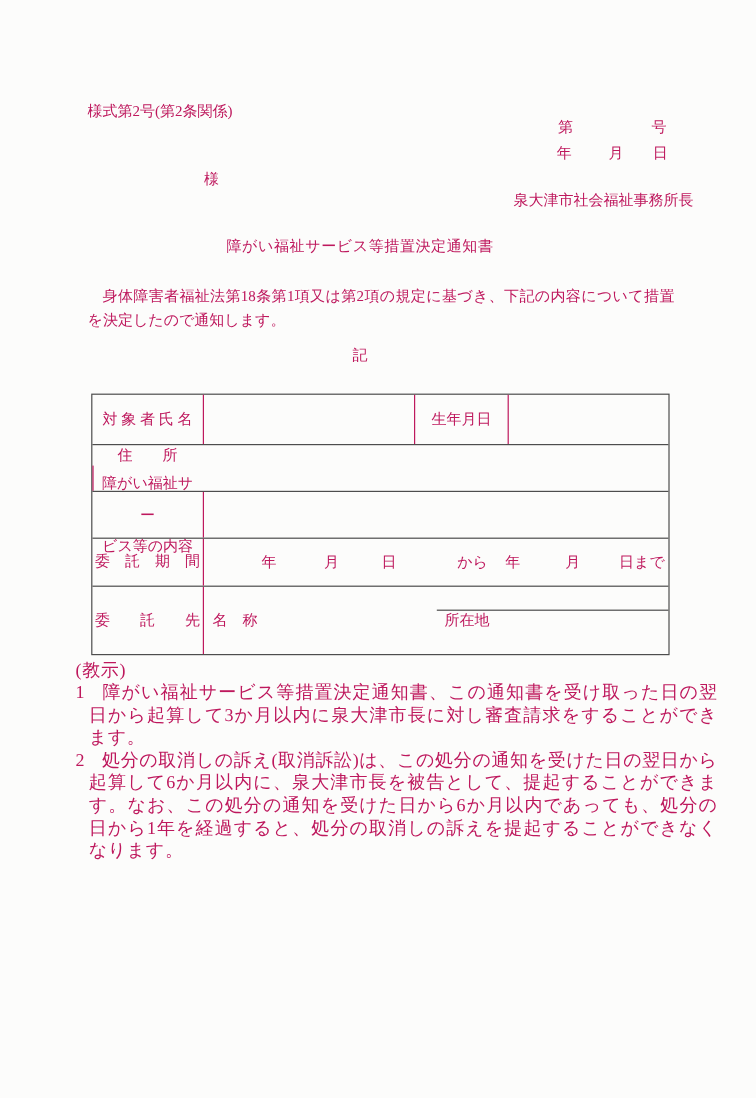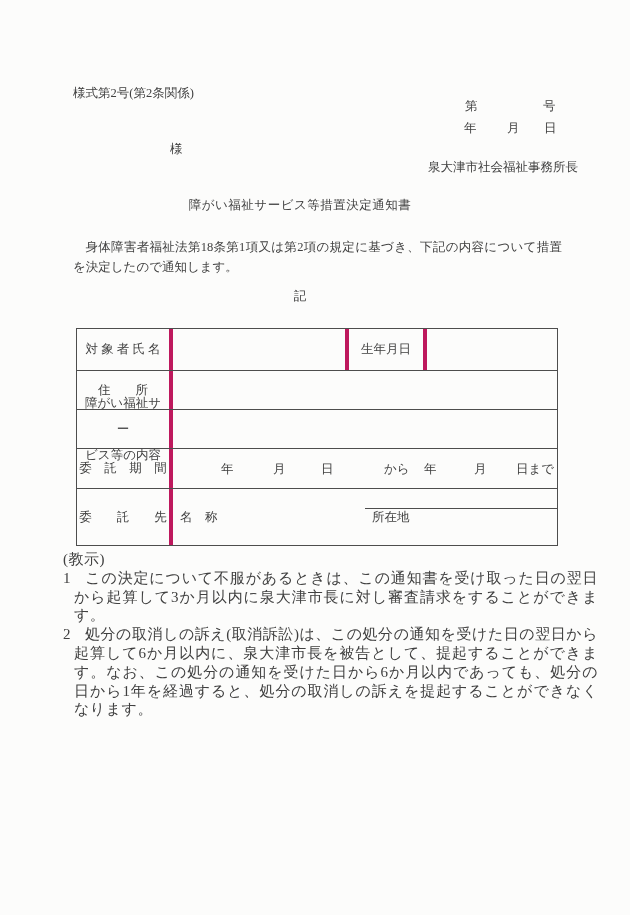--- a/index.html
+++ b/index.html
@@ -1,21 +1,21 @@
 <!DOCTYPE html>
 <html><head>
 <meta charset="utf-8">
 <style>
   html,body { margin:0; padding:0; background:#e8e8e8; }
   #page {
     position:relative;
     width:630px; height:915px;
     margin:0 auto;
     background:#fcfcfb;
-    color:#404040;
+    color:#be185d;
     font-family:"Liberation Serif","DejaVu Serif",serif;
     font-size:12.5px;
     overflow:hidden;
   }
   .abs { position:absolute; white-space:nowrap; }
   .centerband { position:absolute; left:0; right:30px; text-align:center; white-space:nowrap; }
 
   
   #form-note { left:73px; top:85px; }
   #doc-no-prefix { left:465px; top:98px; }
@@ -35,25 +35,25 @@
 
   
   #form-table {
     position:absolute; left:76px; top:328px; width:480px;
     border:1px solid #4d4d4d;
     display:flex; flex-direction:column;
   }
   .trow { display:flex; }
   .trow + .trow { border-top:1px solid #4d4d4d; }
   .tcell { box-sizing:border-box; display:flex; align-items:center; }
-  .tcell + .tcell { border-left:4px solid #be185d; }
+  .tcell + .tcell { border-left:1px solid #be185d; }
   .label-col { width:92px; flex:none; justify-content:center; text-align:center;font-family:Liberation Serif, serif; }
   .fill { flex:1; }
   .r1 { height:41px; }
-  .r2 { height:38px; }
+  .r2 { height:38px;flex-direction:column; }
   .r3 { height:38px; }
   .r4 { height:39px; }
   .r5 { height:56px; }
   .cell-name { width:176px; flex:none; }
   .cell-dob-label { width:78px; flex:none; justify-content:center; }
   .svc-label { white-space:normal; line-height:26px; text-align:center; padding:0 3px; }
   .period-cell { position:relative; }
   .period-cell .abs { top:50%; transform:translateY(-50%); }
   .p0 { left:48px; } .p1 { left:100px; } .p2 { left:148px; }
   .p3 { left:211px; } .p4 { left:251px; } .p5 { left:301px; }
@@ -134,20 +134,20 @@
           <span></span>
         </div>
       </div>
     </div>
 
   </div>
 
   <div id="notes">
     <div>(教示)</div>
     <div class="note-item">
-      <span class="note-num">1</span><span>この決定について不服があるときは、この通知書を受け取った日の翌日から起算して3か月以内に泉大津市長に対し審査請求をすることができます。</span>
+      <span class="note-num">1</span><span>障がい福祉サービス等措置決定通知書、この通知書を受け取った日の翌日から起算して3か月以内に泉大津市長に対し審査請求をすることができます。</span>
     </div>
     <div class="note-item">
       <span class="note-num">2</span><span>処分の取消しの訴え(取消訴訟)は、この処分の通知を受けた日の翌日から起算して6か月以内に、泉大津市長を被告として、提起することができます。なお、この処分の通知を受けた日から6か月以内であっても、処分の日から1年を経過すると、処分の取消しの訴えを提起することができなくなります。</span>
     </div>
   </div>
 
 </div>
 
 </body></html>

